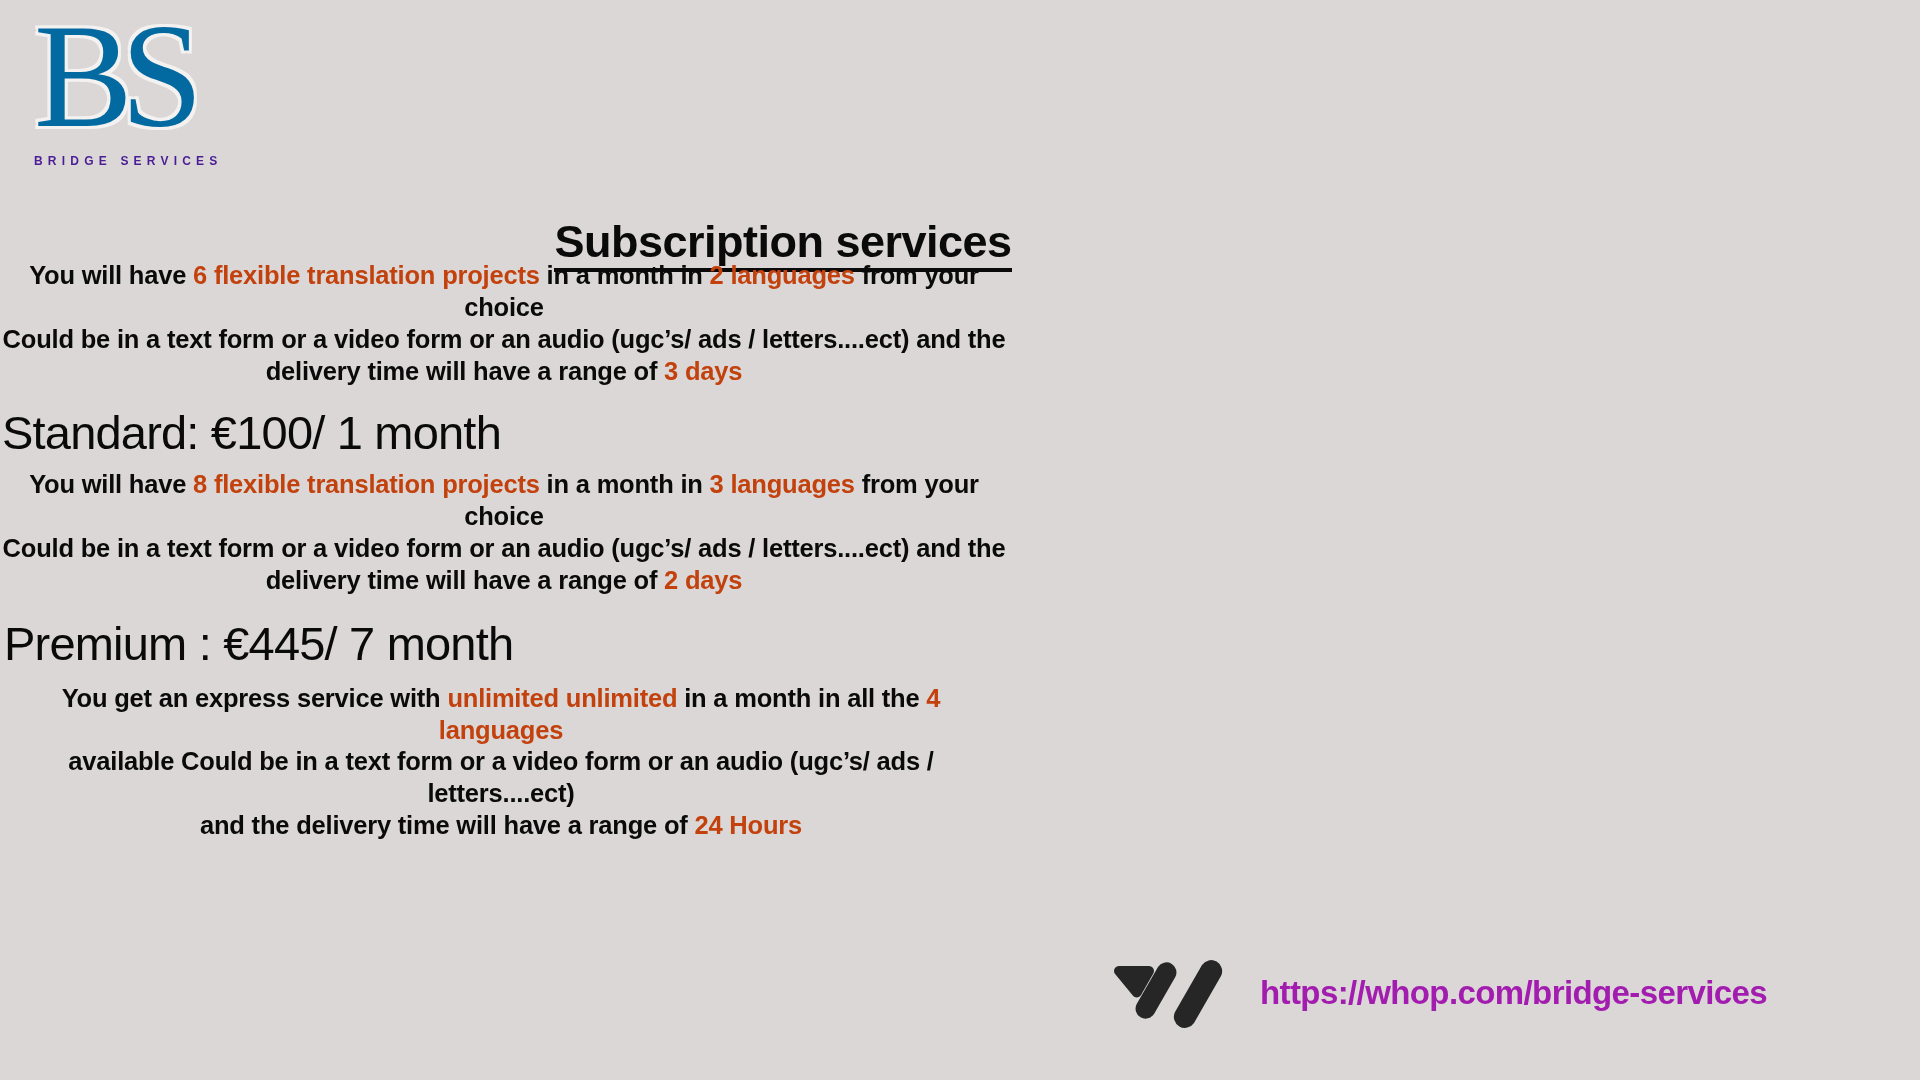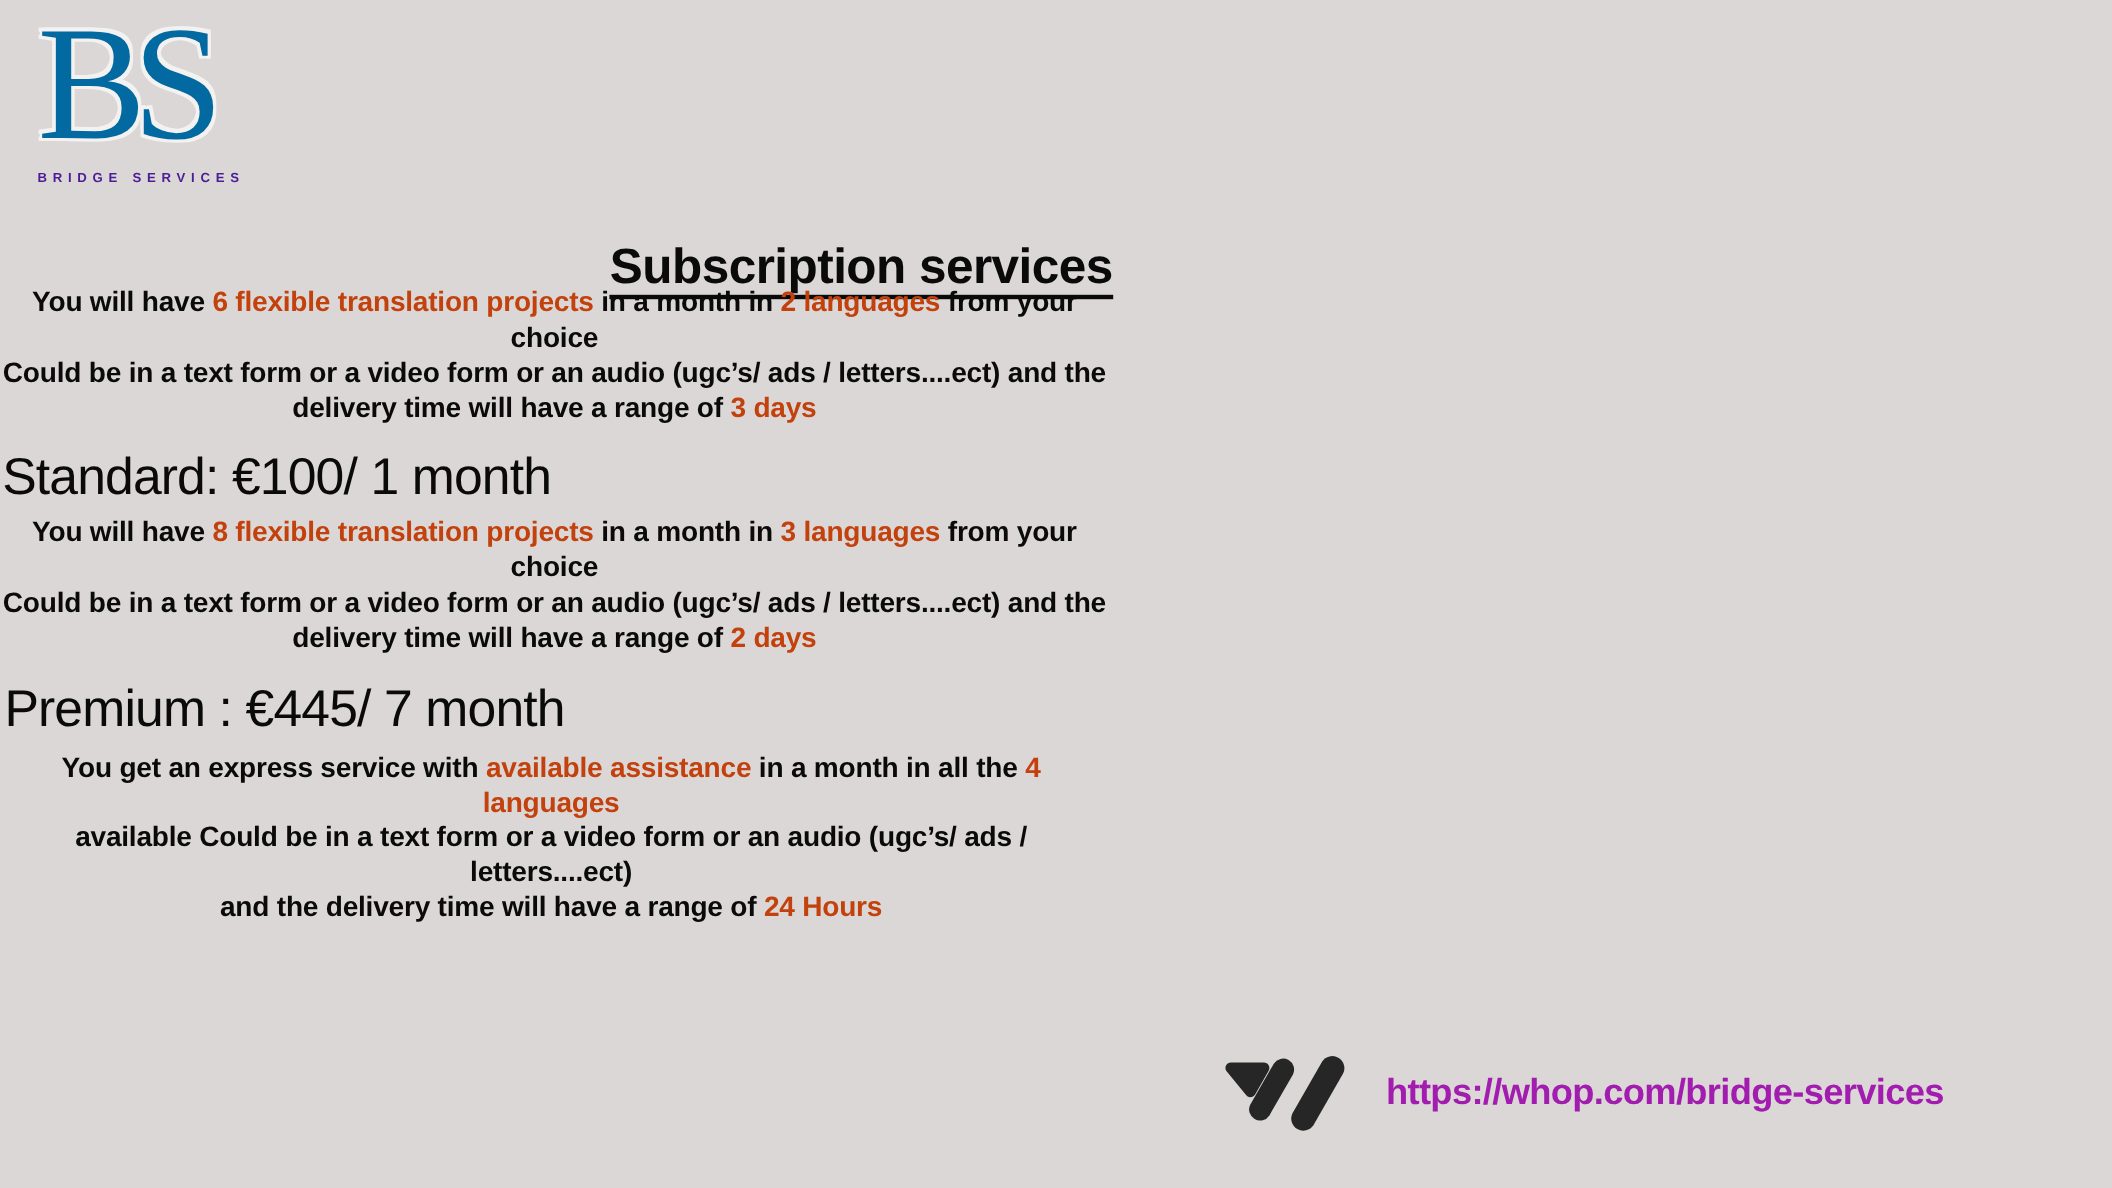--- a/index.html
+++ b/index.html
@@ -155,21 +155,21 @@
     <div class="tier-body tier-standard-b">
       <span>You will have </span><span class="hl">8 flexible translation projects</span><span> in a month in </span><span class="hl">3 languages</span><span>  from your choice</span><br>
       <span>Could be in a text form or a video form or an audio (ugc’s/ ads / letters....ect) and the</span><br>
       <span>delivery time will have a range of </span><span class="hl">2 days</span>
     </div>
   </div>
 
   <div class="tier">
     <div class="tier-heading tier-premium-h">Premium : €445/ 7 month</div>
     <div class="tier-body tier-premium-b">
-      <span>You get an express service with </span><span class="hl">available assistance</span><span> in a month in all the </span><span class="hl">4 languages</span><span></span><br>
+      <span>You get an express service with </span><span class="hl">unlimited unlimited</span><span> in a month in all the </span><span class="hl">4 languages</span><span></span><br>
       <span>available Could be in a text form or a video form or an audio (ugc’s/ ads / letters....ect)</span><br>
       <span>and  the delivery time will have a range of </span><span class="hl">24 Hours</span>
     </div>
   </div>
 
 </div>
 
 <div class="footer">
   <span>
     <svg class="whop-logo" viewBox="0 0 122 76" xmlns="http://www.w3.org/2000/svg" aria-hidden="true">

